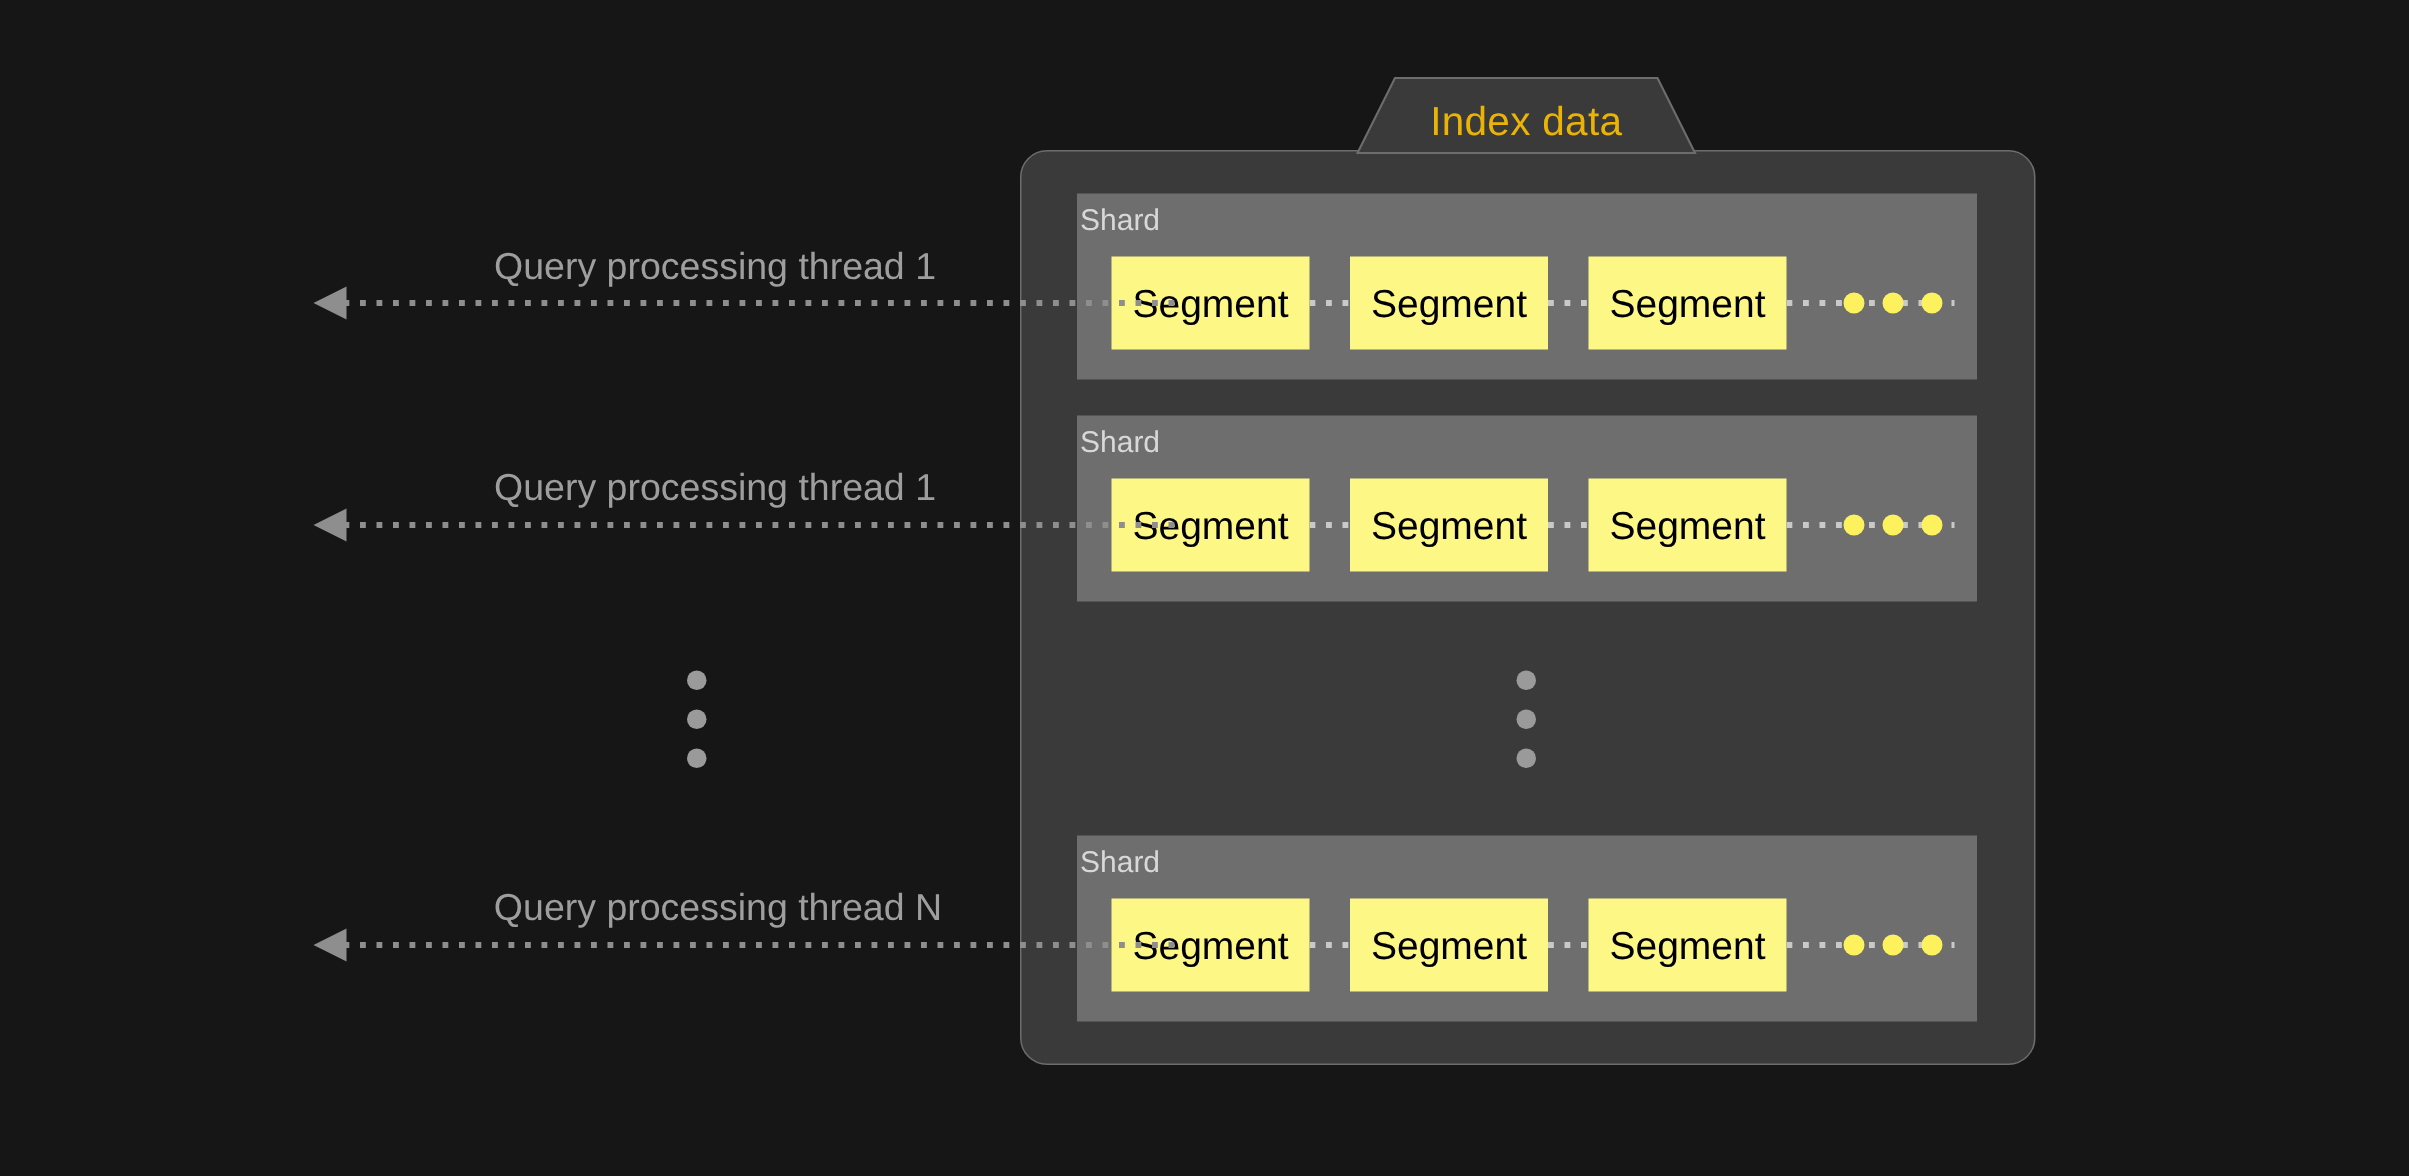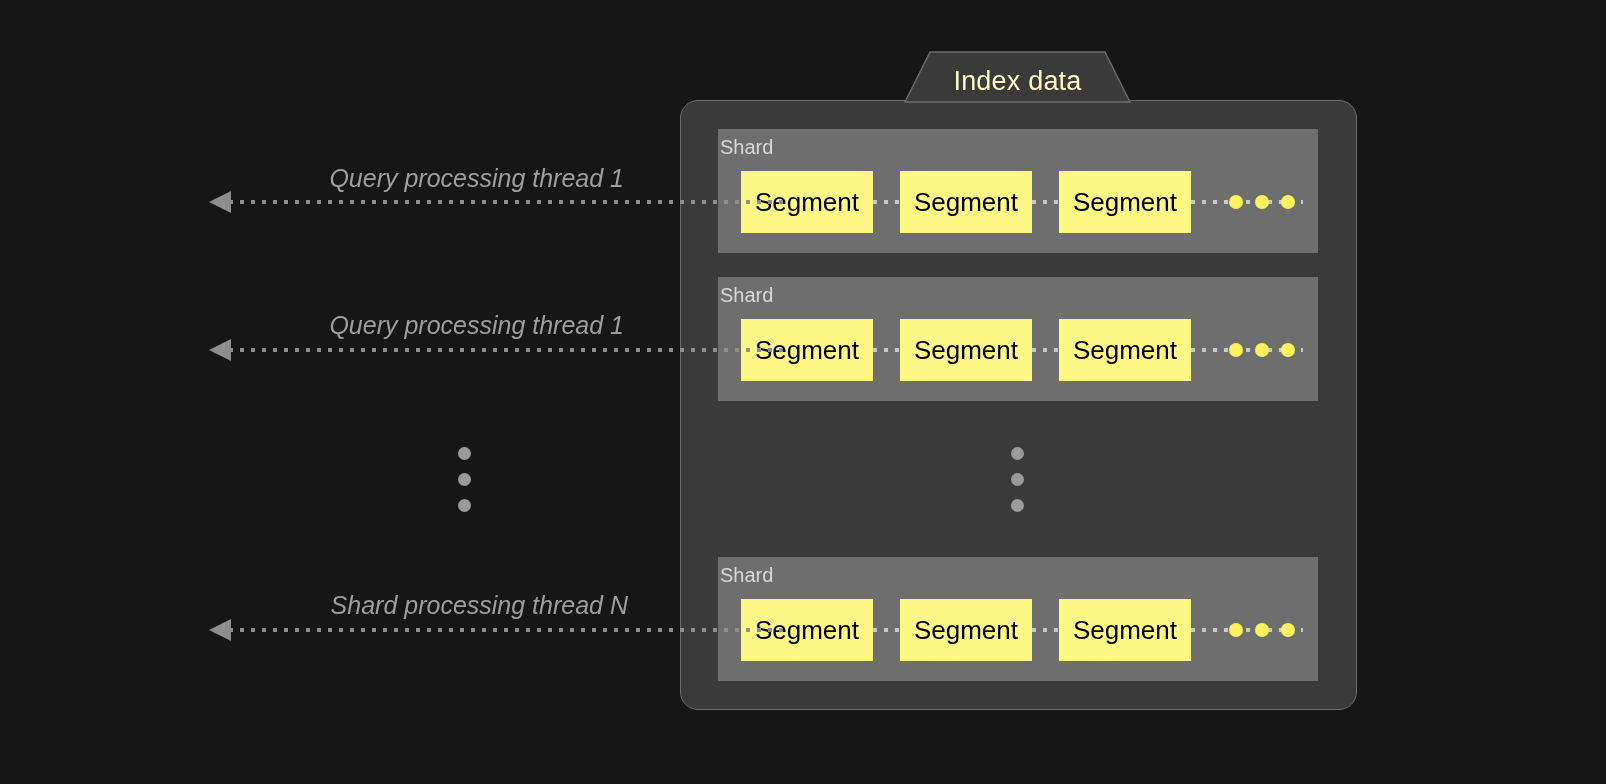--- a/index.html
+++ b/index.html
@@ -41,21 +41,21 @@
   .tab svg { display: block; }
   .tab-label {
     position: absolute;
     left: 0;
     top: 0;
     width: 235px;
     height: 52px;
     display: flex;
     align-items: center;
     justify-content: center;
-    color: #fef9c3;
+    color: #eab308;
     font-size: 27px;
     letter-spacing: 0.2px;
     padding-top: 8px;
     box-sizing: border-box;
   }
 
   
   .shard {
     position: absolute;
     left: 718px;
@@ -113,21 +113,20 @@
   .yd1 { left: 537px; }
   .yd2 { left: 563px; }
 
   
   .thread-label {
     position: absolute;
     color: #9e9e9e;
     font-size: 25px;
     white-space: nowrap;
     text-align: right;
-    font-style: italic;
   }
   .thread-line {
     position: absolute;
     height: 4px;
     left: 229px;
     width: 560px;
     background-image: linear-gradient(to right, #8e8e8e 0 4px, rgba(0,0,0,0) 4px 11px);
     background-size: 11px 4px;
     background-repeat: repeat-x;
   }
@@ -219,17 +218,17 @@
   <div class="thread-label" style="left:0px; top:311px; width:624px;">Query processing thread 1</div>
   <div class="thread-line" style="top:348px;"></div>
   <div class="arrow-head" style="top:339px;"></div>
 
   <div class="vdots" style="left:458px; top:447px;">
     <span></span>
     <span></span>
     <span></span>
   </div>
 
-  <div class="thread-label" style="left:0px; top:591px; width:628px;">Shard processing thread N</div>
+  <div class="thread-label" style="left:0px; top:591px; width:628px;">Query processing thread N</div>
   <div class="thread-line" style="top:628px;"></div>
   <div class="arrow-head" style="top:619px;"></div>
 
 </div>
 
 </body></html>

